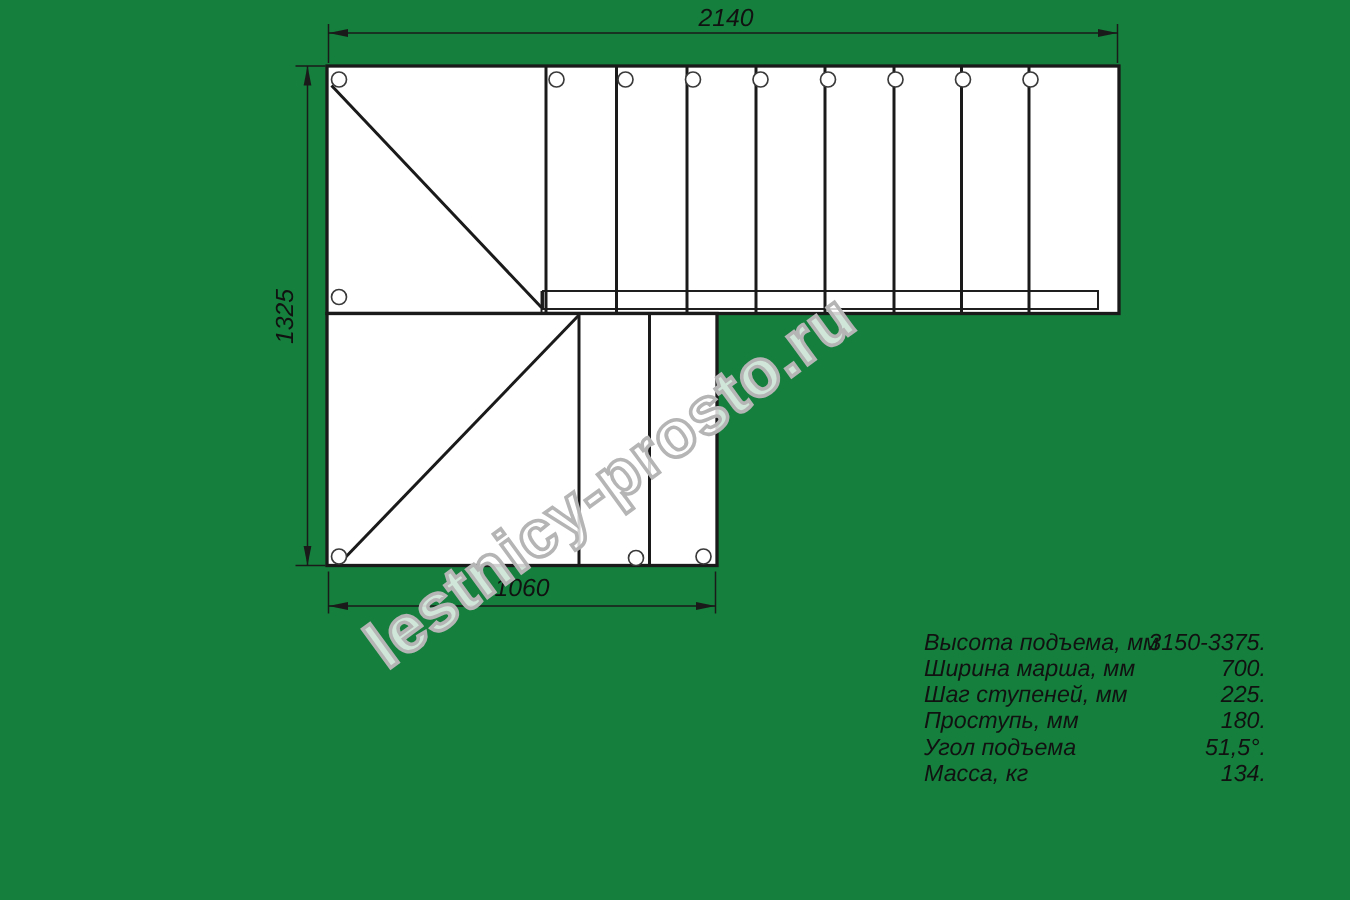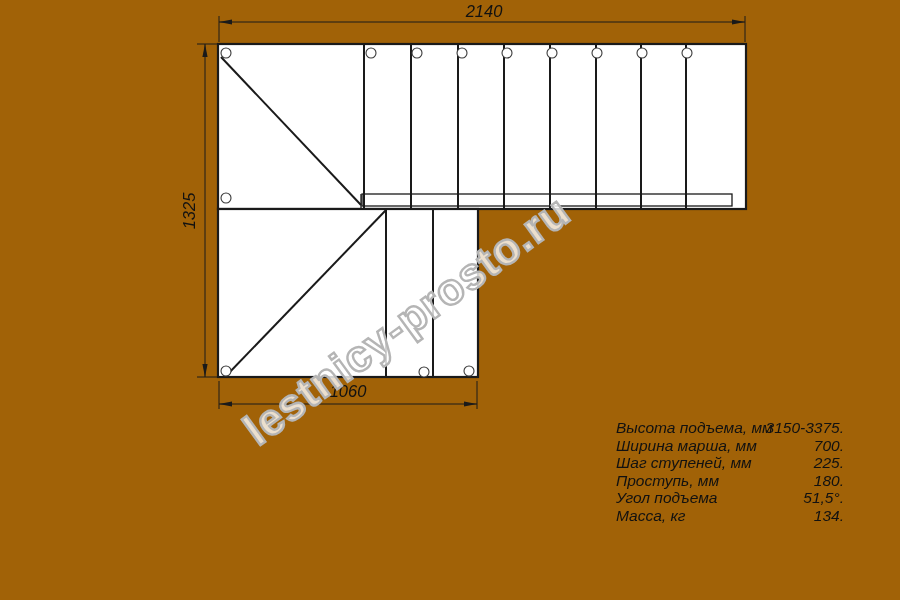--- a/index.html
+++ b/index.html
@@ -1,16 +1,16 @@
 <!DOCTYPE html>
 <html><head>
 <meta charset="utf-8">
 <style>
   html,body{margin:0;padding:0;background:#ffffff;}
-  .page{position:relative;width:900px;height:600px;background:#a16207;overflow:hidden;
+  .page{position:relative;width:900px;height:600px;background:#15803d;overflow:hidden;
         font-family:"Liberation Sans",sans-serif;}
   svg{display:block;}
   .outline{fill:#ffffff;stroke:#1a1a1a;stroke-width:2.2;}
   .stepline{stroke:#1a1a1a;stroke-width:2;}
   .thinline{fill:none;stroke:#1a1a1a;stroke-width:1.3;}
   .hole{fill:#ffffff;stroke:#3a3a3a;stroke-width:1.1;}
   .dimline{stroke:#1a1a1a;stroke-width:1;}
   .dimarrow{fill:#1a1a1a;stroke:none;}
   .dim-text{font:italic 16.5px "Liberation Sans",sans-serif;fill:#111111;}
   .spec-label,.spec-value{font:italic 15.5px "Liberation Sans",sans-serif;fill:#111111;}

